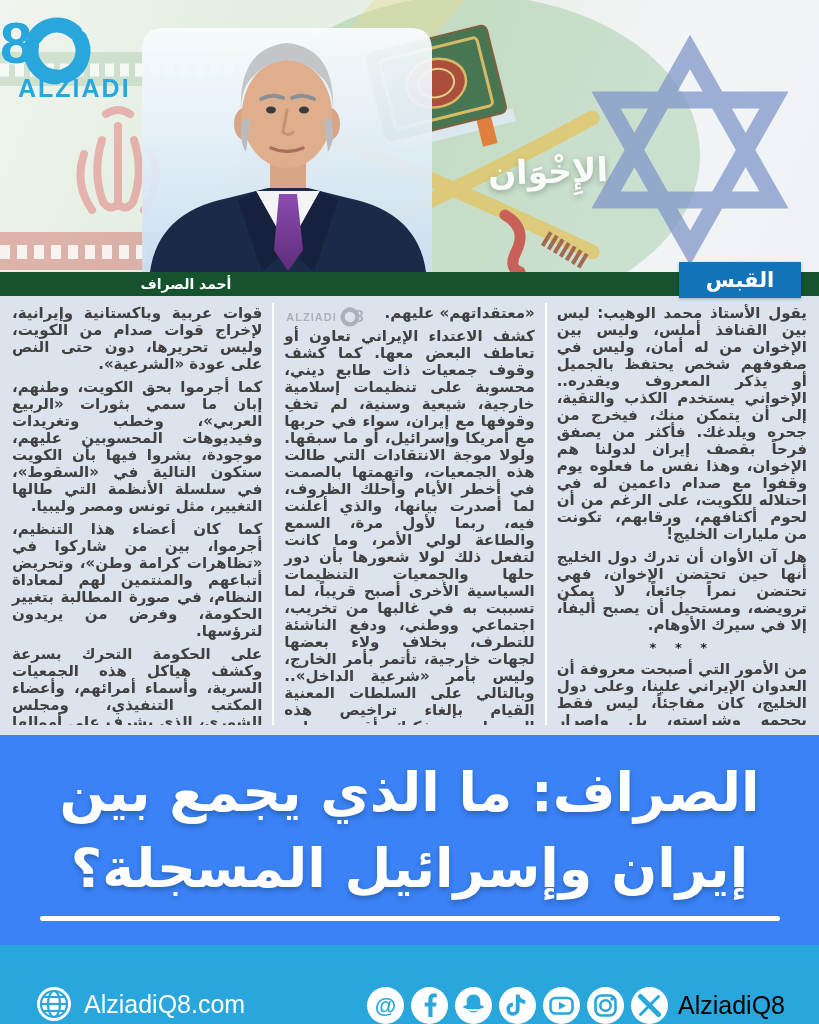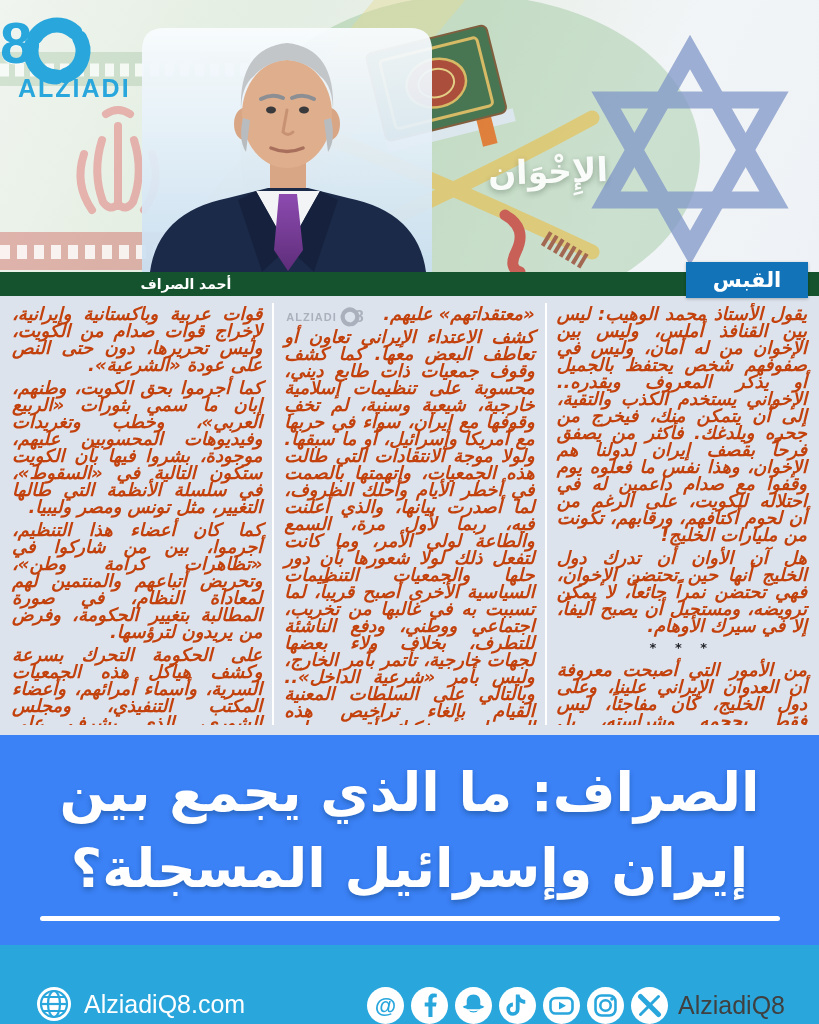--- a/index.html
+++ b/index.html
@@ -12,46 +12,46 @@
   .header svg{ position:absolute; left:0; top:0; }
   .logo{ position:absolute; left:18px; top:12px; width:160px; z-index:5; }
   .logo-mark{ display:flex; align-items:flex-start; }
   .logo-eight{ font-family:"Liberation Sans",sans-serif; font-size:58px; font-weight:bold; color:#29a7dd; line-height:1; margin-left:-18px; margin-top:2px; text-shadow:0 1px 0 rgba(255,255,255,.8);}
   .logo-word{ font-family:"Liberation Sans",sans-serif; font-weight:bold; font-size:25px; letter-spacing:2px; color:#29a7dd; margin-top:2px; }
   .ikhwan-word{ position:absolute; left:488px; top:152px; z-index:2; color:#fff; font-size:33px; font-weight:bold; direction:rtl; text-shadow:0 2px 6px rgba(60,80,60,.45); transform:rotate(-2deg); opacity:.92;}
 
   
   .caption-bar{ position:relative; width:819px; height:24px; background:#14532d; z-index:6; }
   .caption-name{ position:absolute; left:0; top:0; width:372px; height:24px; line-height:24px; text-align:center; color:#fff; font-size:14px; font-weight:bold; direction:rtl; }
-  .qabas{ position:absolute; right:11px; top:-10px; width:122px; height:36px; background:#1273b8; display:flex; align-items:center; justify-content:center; box-shadow:0 1px 3px rgba(0,0,0,.25); }
+  .qabas{ position:absolute; right:18px; top:-10px; width:122px; height:36px; background:#1273b8; display:flex; align-items:center; justify-content:center; box-shadow:0 1px 3px rgba(0,0,0,.25); }
   .qabas span{ color:#fff; font-size:21px; font-weight:bold; direction:rtl; letter-spacing:1px; }
 
   
   .article{ width:819px; height:439px; background:#dde3ed; direction:rtl; display:flex; padding:7px 2px 10px; }
   .col{ flex:1 1 0; padding:2px 10px 0; overflow:hidden; position:relative; }
   .col.divided{ border-left:2px solid #ffffff; }
-  .col p{ font-size:18px; font-weight:bold; line-height:17px; color:#c2410c; text-align:justify; margin-bottom:6px;font-style:italic; }
+  .col p{ font-size:15px; font-weight:bold; line-height:17px; color:#404040; text-align:justify; margin-bottom:6px; }
   .stars{ text-align:center; font-size:13px; font-weight:bold; letter-spacing:7px; color:#24262b; margin:2px 0 6px; }
   .wm{ position:absolute; left:12px; top:3px; display:flex; align-items:center; direction:ltr; opacity:.75; }
   .wm .wm-word{ font-family:"Liberation Sans",sans-serif; font-weight:bold; font-size:11px; letter-spacing:1px; color:#9ba1ac; margin-right:2px;}
   .wm .wm-eight{ font-family:"Liberation Sans",sans-serif; font-weight:bold; font-size:16px; color:#9ba1ac; margin-left:-6px;}
 
   
   .banner{ width:819px; height:210px; background:#3b82f6; display:flex; flex-direction:column; align-items:center; justify-content:space-evenly; padding:10px 0 6px; }
   .banner-line{ direction:rtl; color:#fff; font-size:54px; font-weight:bold; line-height:1.1; white-space:nowrap; text-shadow:0 3px 5px rgba(0,40,70,.30); }
   .banner-rule{ width:740px; height:5px; background:#fff; border-radius:3px; }
 
   
   .footer{ width:819px; height:79px; background:#29a7dd; display:flex; align-items:flex-end; justify-content:space-between; padding:0 34px; }
   .site{ display:flex; align-items:center; }
   .site-label{ color:#fff; font-family:"Liberation Sans",sans-serif; font-size:25px; margin-left:10px; }
   .socials{ display:flex; align-items:center; }
   .icon-circle{ width:37px; height:37px; border-radius:50%; background:#fff; display:flex; align-items:center; justify-content:center; margin-left:7px; color:#29a7dd; font-weight:bold; overflow:hidden; }
   .icon-circle .glyph-text{ font-family:"Liberation Sans",sans-serif; font-size:22px; line-height:1; }
-  .handle-label{ color:#404040; font-family:"Liberation Sans",sans-serif; font-size:25px; margin-left:10px; }
+  .handle-label{ color:#000000; font-family:"Liberation Sans",sans-serif; font-size:25px; margin-left:10px; }
 </style>
 </head>
 <body>
 
 <div class="page">
 
   <div class="header">
     <svg width="819" height="272" viewBox="0 0 819 272">
 
       <ellipse cx="470" cy="155" rx="230" ry="160" fill="#6fae6f" opacity="0.30"></ellipse>

